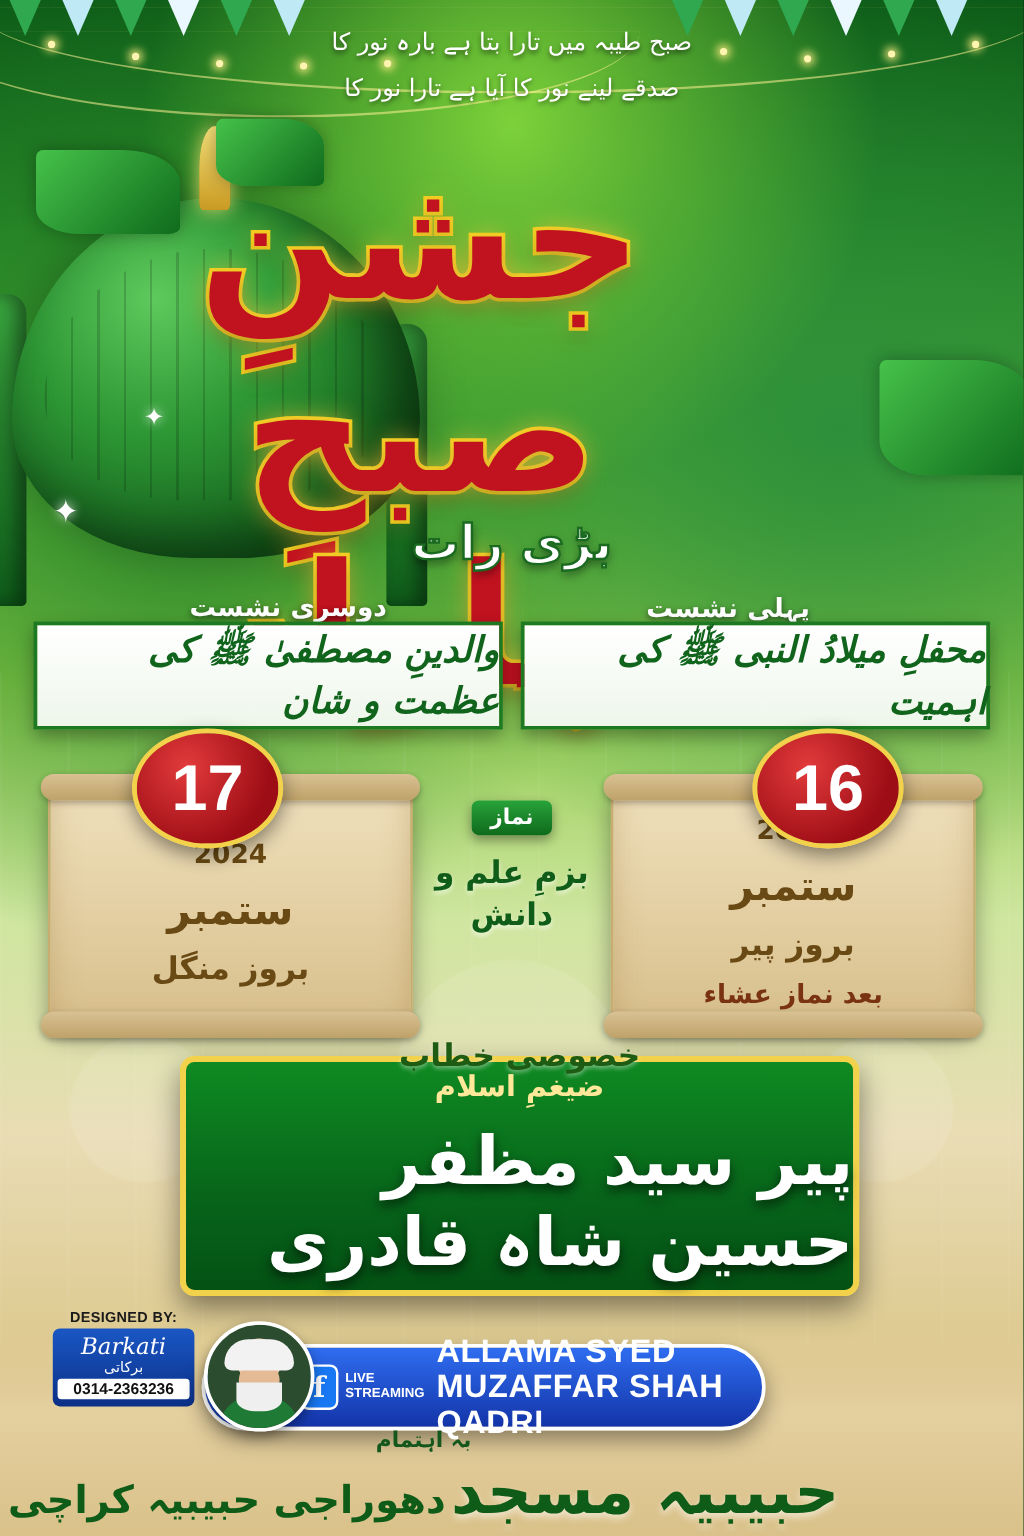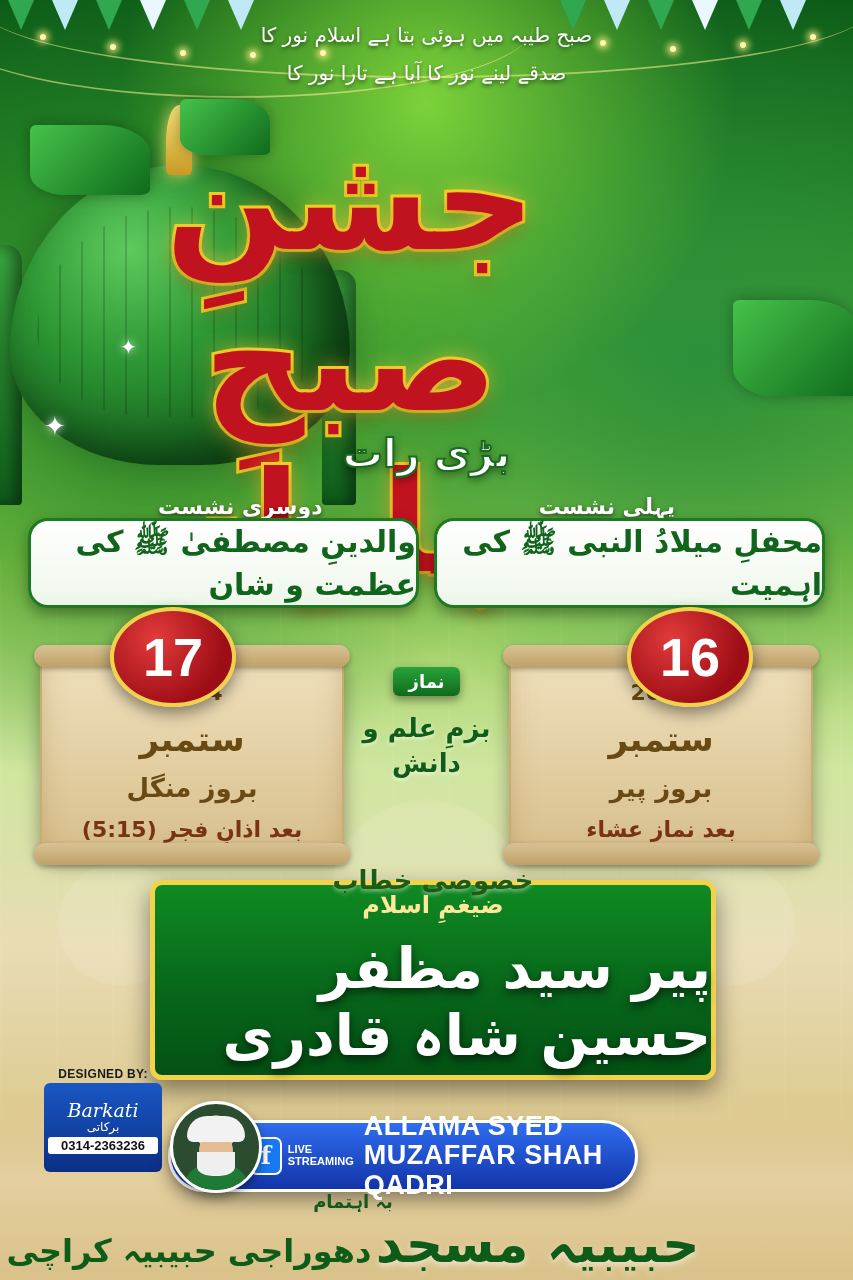--- a/index.html
+++ b/index.html
@@ -89,24 +89,25 @@
     font-size:40px;font-weight:bold;color:#ffffff;
     -webkit-text-stroke:2px #1a6b20;
     text-shadow:0 3px 8px rgba(0,0,0,.5);
   }
 
   
   .sessions{position:absolute;top:500px;left:28px;width:797px;height:120px;}
   .sess{
     position:absolute;top:18px;width:385px;height:84px;
     background:linear-gradient(180deg,#ffffff,#eef6ea);
-    border:3px solid #1d7a22;border-radius:20px;
+    border:3px solid #1d7a22;border-radius:0;
     box-shadow:0 6px 14px rgba(0,0,0,.35);
     display:flex;align-items:center;justify-content:center;
     direction:rtl;
+    font-style:italic;
   }
   .sess span{
     font-family:"DejaVu Sans", sans-serif;font-size:30px;font-weight:bold;
     color:#11641c;
   }
   .sess-right{right:0;}
   .sess-left{left:0;}
   .sess-tag{
     position:absolute;top:-6px;direction:rtl;
     font-family:"DejaVu Sans", sans-serif;font-size:22px;font-weight:bold;
@@ -190,21 +191,21 @@
   }
 
   
   .designer{
     position:absolute;left:44px;bottom:108px;width:118px;
     text-align:center;
   }
   .designer .lbl{font-size:12px;font-weight:bold;color:#1a1a1a;letter-spacing:.3px;}
   .designer .box{
     margin-top:2px;background:linear-gradient(180deg,#1a57c4,#0b2f86);
-    border-radius:6px;padding:18px 4px;color:#fff;
+    border-radius:6px;padding:6px 4px;color:#fff;
   }
   .designer .brand{font-family:"DejaVu Serif", serif;font-size:19px;font-style:italic;line-height:1;}
   .designer .brand-ur{font-family:"DejaVu Sans", sans-serif;font-size:12px;direction:rtl;}
   .designer .phone{font-size:13px;font-weight:bold;color:#111;background:#fff;border-radius:3px;margin-top:3px;padding:1px 0;}
 
   
   .livebar{
     position:absolute;left:168px;bottom:88px;width:470px;height:72px;
     background:linear-gradient(180deg,#2f6df0,#1334a8);
     border:3px solid #ffffff;border-radius:36px;
@@ -285,21 +286,21 @@
     <div class="dome"></div>
     <div class="finial"></div>
     <div class="greenflag" style="left:60px;top:30px;width:120px;height:70px;"></div>
     <div class="greenflag" style="left:210px;top:4px;width:90px;height:56px;"></div>
     <div class="sparkle" style="left:150px;top:240px;">✦</div>
     <div class="sparkle" style="left:74px;top:316px;font-size:26px;">✦</div>
   </div>
   <div class="greenflag" style="position:absolute;right:-10px;top:300px;width:130px;height:96px;"></div>
 
   <div class="couplet">
-    <div>صبح طیبہ میں ہوئی بتا ہے اسلام نور کا</div>
+    <div>صبح طیبہ میں تارا بتا ہے بارہ نور کا</div>
     <div>صدقے لینے نور کا آیا ہے تارا نور کا</div>
   </div>
 
   <div class="title-main">جشنِ صبحِ بہاراں</div>
   <div class="title-sub">بڑی رات</div>
 
   <div class="sessions">
     <div class="sess-tag tag-right">پہلی نشست</div>
     <div class="sess sess-right">
       <span>محفلِ میلادُ النبی ﷺ کی اہمیت</span>
@@ -320,21 +321,20 @@
         <div class="s-time">بعد نمازِ عشاء</div>
       </div>
     </div>
     <div class="datebadge badge-right">16</div>
 
     <div class="scroll scroll-left">
       <div class="scroll-txt">
         <div class="s-year">2024</div>
         <div class="s-month">ستمبر</div>
         <div class="s-day">بروز منگل</div>
-        <div class="s-time">بعد اذانِ فجر (5:15)</div>
       </div>
     </div>
     <div class="datebadge badge-left">17</div>
 
     <div class="ribbon">نماز</div>
     <div class="center-note">
       <div>بزمِ علم و</div>
       <div>دانش</div>
     </div>
   </div>

